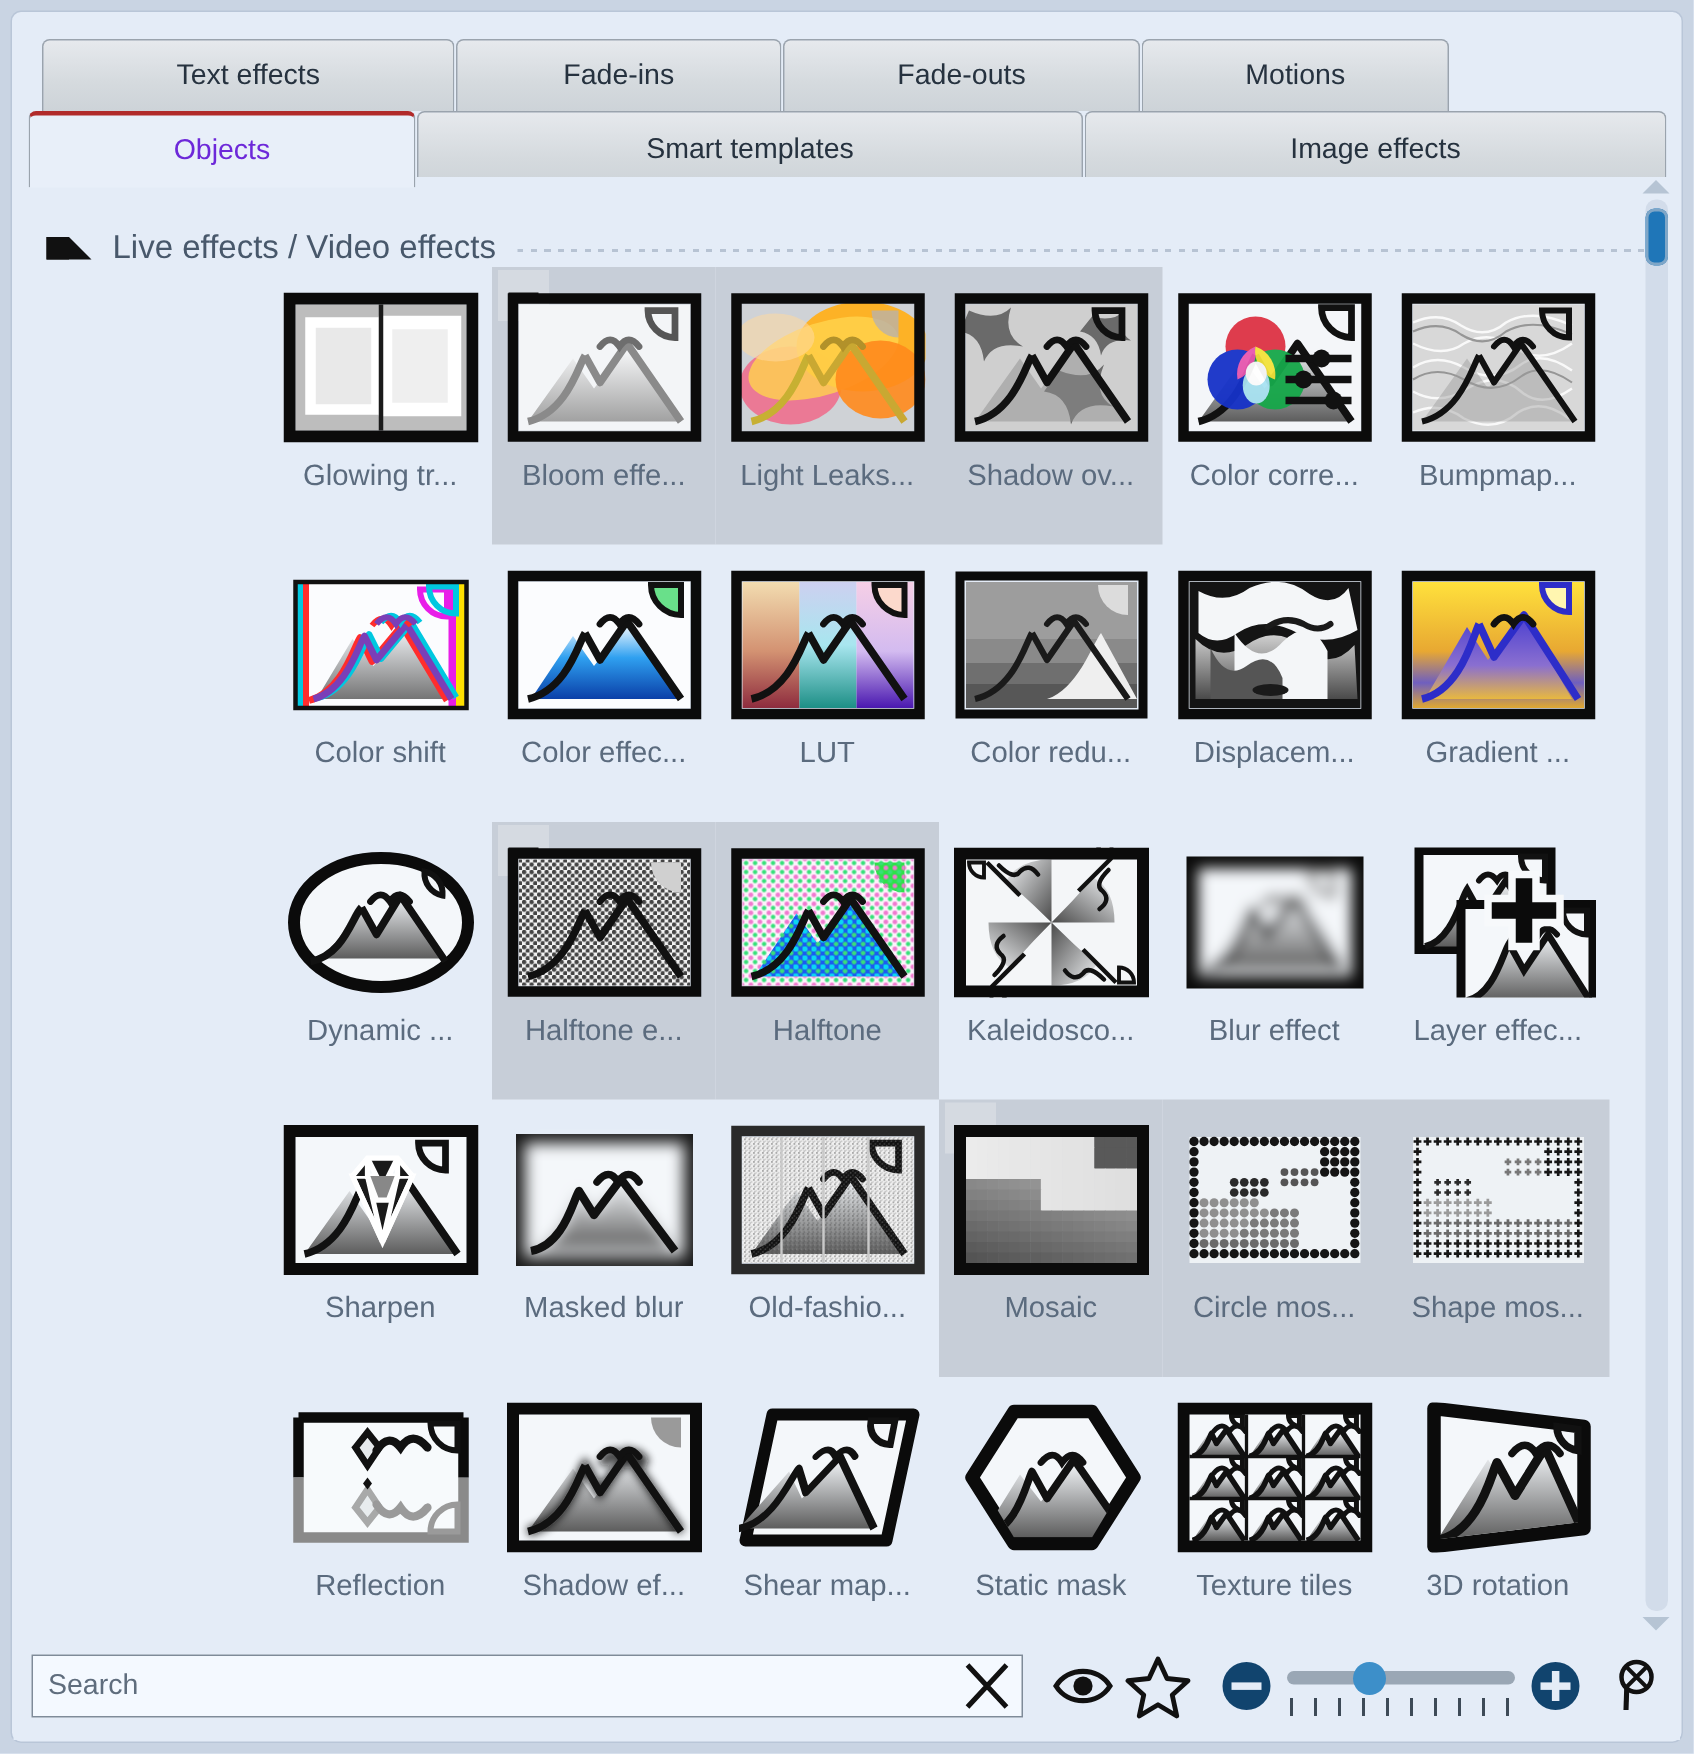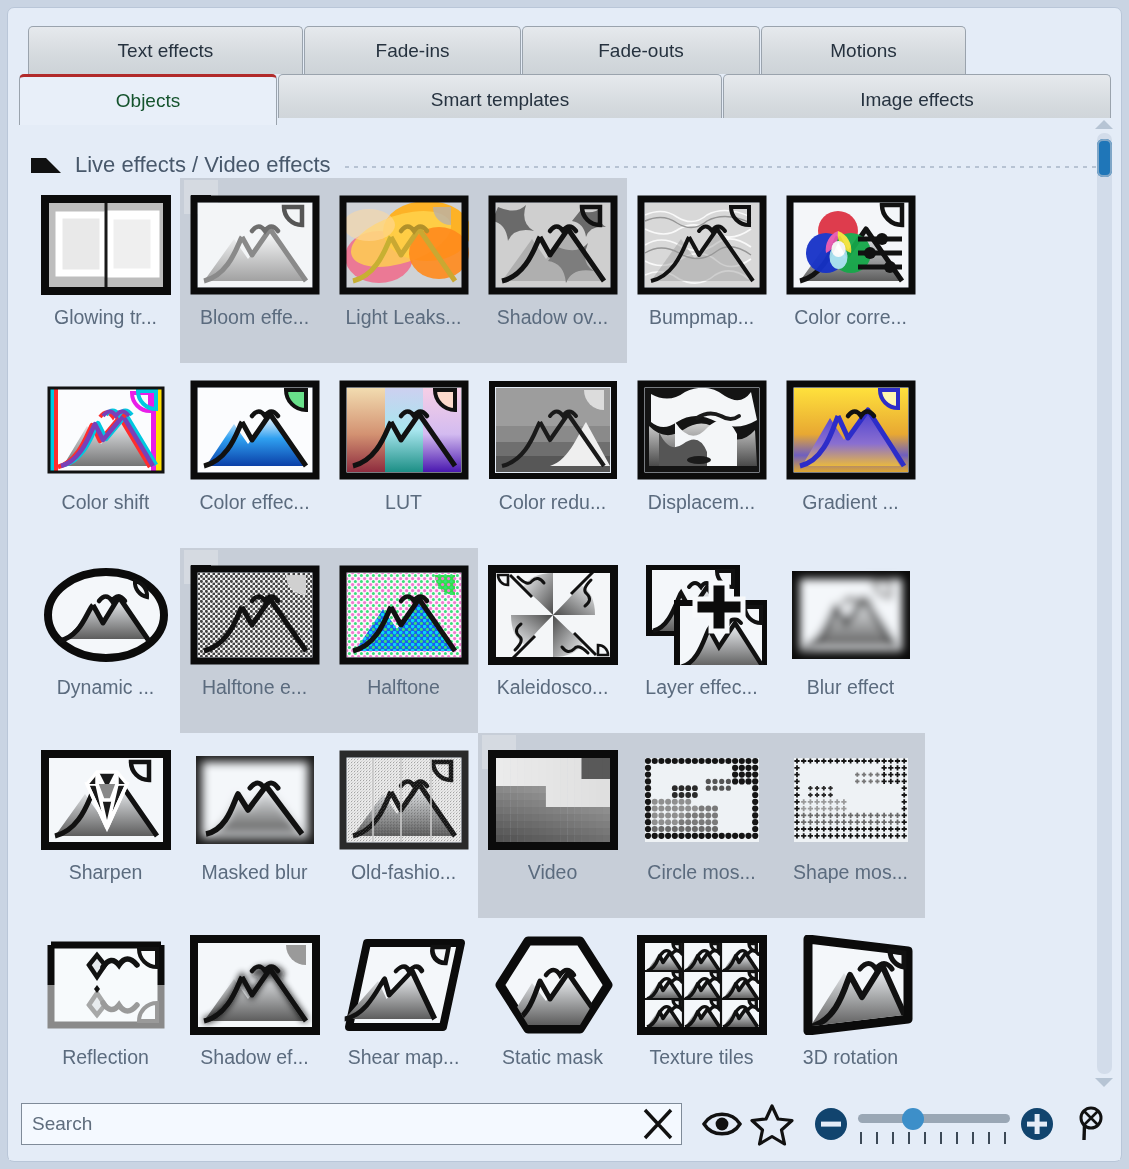--- a/index.html
+++ b/index.html
@@ -32,21 +32,21 @@
     border-radius:5px 5px 0 0;
     cursor:pointer;
     white-space:nowrap;
   }
   .tab.r1 { top:0; height:48px; }
   .tab.r2 { top:0; height:51px; }
   .tab.active {
     background:#e8eff9;
     border-color:#9aa3ad;
     border-top:3px solid #b12a2a;
-    color:#14532d;
+    color:#6d28d9;
     z-index:5;
   }
 
   
   #content {
     position:absolute; left:1px; top:110px; right:1px; bottom:72px;
     background:#e4ecf7;
     overflow:hidden;
   }
 
@@ -68,21 +68,21 @@
   }
   .dots {
     flex:1 1 auto; height:2px;
     background-image:repeating-linear-gradient(to right,#b7c3d3 0 4px,transparent 4px 9px);
     margin-top:4px;
   }
 
   
   #grid {
     position:absolute; left:22px; top:60px; width:1042px;
-    display:flex; flex-wrap:wrap;
+    display:flex; flex-wrap:wrap;justify-content:flex-end;
   }
   .cell {
     width:149px; height:185px;
     display:flex; flex-direction:column; align-items:center;
     padding-top:8px;
     position:relative;
     cursor:pointer;
   }
   .cell.sel { background:#c7ced8; }
   .cell .minus {
@@ -284,47 +284,20 @@
                 <rect x="4" y="4" width="122" height="92" fill="none" stroke="#0b0b0b" stroke-width="7"></rect>
               </svg>
             </div>
           </div>
           <div class="label">Shadow ov...</div>
         </div>
         <div class="cell">
           <div class="thumbwrap">
             <div class="th">
               <svg viewBox="0 0 130 100">
-                <rect x="8" y="8" width="114" height="84" fill="#d8d8d8"></rect>
-                <g stroke="#ffffff" stroke-width="1.6" opacity=".85" fill="none">
-                  <path d="M8 20 q18 -8 32 2 q16 10 30 -2 q18 -10 44 2"></path>
-                  <path d="M8 34 q20 10 34 0 q18 -10 36 4 q16 10 36 -4"></path>
-                  <path d="M8 50 q16 -10 34 0 q20 12 38 -2 q14 -10 34 4"></path>
-                  <path d="M8 66 q18 10 36 -2 q20 -12 36 2 q14 12 34 -2"></path>
-                  <path d="M8 80 q18 -8 34 4 q20 10 36 -4 q16 -10 34 4"></path>
-                </g>
-                <g stroke="#8f8f8f" stroke-width="1.4" opacity=".9" fill="none">
-                  <path d="M8 26 q18 -8 32 2 q16 10 30 -2 q18 -10 44 2"></path>
-                  <path d="M8 58 q16 -10 34 0 q20 12 38 -2 q14 -10 34 4"></path>
-                </g>
-                <path d="M14 86 L44 44 L58 64 L80 36 L116 86 Z" fill="#9c9c9c" opacity=".45"></path>
-                <path d="M14 86 C40 80,48 48,52 42" fill="none" stroke="#111" stroke-width="4"></path>
-                <path d="M52 42 L62 60 L80 34 L116 86" fill="none" stroke="#111" stroke-width="4" stroke-linejoin="round"></path>
-                <path d="M62 36 q7 -9 13 0 q6 -9 13 0" fill="none" stroke="#111" stroke-width="4" stroke-linecap="round"></path>
-                <path d="M94 12 a18 18 0 0 0 18 18 L112 12 Z" fill="none" stroke="#111" stroke-width="4"></path>
-                <rect x="4" y="4" width="122" height="92" fill="none" stroke="#0b0b0b" stroke-width="7"></rect>
-              </svg>
-            </div>
-          </div>
-          <div class="label">Bumpmap...</div>
-        </div>
-        <div class="cell">
-          <div class="thumbwrap">
-            <div class="th">
-              <svg viewBox="0 0 130 100">
                 <defs>
                   <linearGradient id="gg" x1="0" y1="0" x2="0" y2="1">
                     <stop offset="0" stop-color="#f2f5f8"></stop>
                     <stop offset="1" stop-color="#5d5d5d"></stop>
                   </linearGradient>
                 </defs>
                 <rect x="8" y="8" width="114" height="84" fill="#f4f6f9"></rect>
                 <path d="M14 86 L44 44 L58 64 L80 36 L116 86 Z" fill="url(#gg)"></path>
                 <path d="M14 86 C40 80,48 48,52 42" fill="none" stroke="#111" stroke-width="5"></path>
                 <path d="M52 42 L62 60 L80 34 L116 86" fill="none" stroke="#111" stroke-width="5" stroke-linejoin="round"></path>
@@ -349,20 +322,47 @@
                 <rect x="4" y="4" width="122" height="92" fill="none" stroke="#0b0b0b" stroke-width="7"></rect>
               </svg>
             </div>
           </div>
           <div class="label">Color corre...</div>
         </div>
         <div class="cell">
           <div class="thumbwrap">
             <div class="th">
               <svg viewBox="0 0 130 100">
+                <rect x="8" y="8" width="114" height="84" fill="#d8d8d8"></rect>
+                <g stroke="#ffffff" stroke-width="1.6" opacity=".85" fill="none">
+                  <path d="M8 20 q18 -8 32 2 q16 10 30 -2 q18 -10 44 2"></path>
+                  <path d="M8 34 q20 10 34 0 q18 -10 36 4 q16 10 36 -4"></path>
+                  <path d="M8 50 q16 -10 34 0 q20 12 38 -2 q14 -10 34 4"></path>
+                  <path d="M8 66 q18 10 36 -2 q20 -12 36 2 q14 12 34 -2"></path>
+                  <path d="M8 80 q18 -8 34 4 q20 10 36 -4 q16 -10 34 4"></path>
+                </g>
+                <g stroke="#8f8f8f" stroke-width="1.4" opacity=".9" fill="none">
+                  <path d="M8 26 q18 -8 32 2 q16 10 30 -2 q18 -10 44 2"></path>
+                  <path d="M8 58 q16 -10 34 0 q20 12 38 -2 q14 -10 34 4"></path>
+                </g>
+                <path d="M14 86 L44 44 L58 64 L80 36 L116 86 Z" fill="#9c9c9c" opacity=".45"></path>
+                <path d="M14 86 C40 80,48 48,52 42" fill="none" stroke="#111" stroke-width="4"></path>
+                <path d="M52 42 L62 60 L80 34 L116 86" fill="none" stroke="#111" stroke-width="4" stroke-linejoin="round"></path>
+                <path d="M62 36 q7 -9 13 0 q6 -9 13 0" fill="none" stroke="#111" stroke-width="4" stroke-linecap="round"></path>
+                <path d="M94 12 a18 18 0 0 0 18 18 L112 12 Z" fill="none" stroke="#111" stroke-width="4"></path>
+                <rect x="4" y="4" width="122" height="92" fill="none" stroke="#0b0b0b" stroke-width="7"></rect>
+              </svg>
+            </div>
+          </div>
+          <div class="label">Bumpmap...</div>
+        </div>
+        <div class="cell">
+          <div class="thumbwrap">
+            <div class="th">
+              <svg viewBox="0 0 130 100">
                 <defs>
                   <linearGradient id="gg" x1="0" y1="0" x2="0" y2="1">
                     <stop offset="0" stop-color="#f2f5f8"></stop>
                     <stop offset="1" stop-color="#5d5d5d"></stop>
                   </linearGradient>
                 </defs>
                 <rect x="8" y="8" width="114" height="84" fill="#fbfcfe"></rect>
                 <rect x="8" y="8" width="6" height="84" fill="#00c8e0"></rect>
                 <rect x="13" y="8" width="4" height="84" fill="#ff2d2d"></rect>
                 <rect x="110" y="8" width="6" height="84" fill="#e81ee8"></rect>
@@ -632,67 +632,67 @@
         <div class="cell">
           <div class="thumbwrap">
             <div class="th">
               <svg viewBox="0 0 130 100">
                 <defs>
                   <linearGradient id="gg" x1="0" y1="0" x2="0" y2="1">
                     <stop offset="0" stop-color="#f2f5f8"></stop>
                     <stop offset="1" stop-color="#5d5d5d"></stop>
                   </linearGradient>
                 </defs>
-                <g transform="translate(-6,-8)">
-                  <rect x="18" y="10" width="88" height="66" fill="#f4f7fa" stroke="#0b0b0b" stroke-width="6"></rect>
-                  <path d="M22 74 C40 70,46 42,50 36 L60 54 L76 30 L104 74 Z" fill="url(#gg)"></path>
-                  <path d="M22 74 C40 70,46 42,50 36 L60 54 L76 30 L104 74" fill="none" stroke="#111" stroke-width="4.5"></path>
-                  <path d="M58 30 q6 -8 12 0 q5 -8 12 0" fill="none" stroke="#111" stroke-width="4" stroke-linecap="round"></path>
-                  <path d="M86 14 a16 16 0 0 0 16 16 L102 14 Z" fill="none" stroke="#111" stroke-width="4"></path>
-                </g>
-                <g transform="translate(22,28)">
-                  <rect x="18" y="10" width="88" height="66" fill="#f4f7fa" stroke="#0b0b0b" stroke-width="6"></rect>
-                  <path d="M22 74 C40 70,46 42,50 36 L60 54 L76 30 L104 74 Z" fill="url(#gg)"></path>
-                  <path d="M22 74 C40 70,46 42,50 36 L60 54 L76 30 L104 74" fill="none" stroke="#111" stroke-width="4.5"></path>
-                  <path d="M58 30 q6 -8 12 0 q5 -8 12 0" fill="none" stroke="#111" stroke-width="4" stroke-linecap="round"></path>
-                  <path d="M86 14 a16 16 0 0 0 16 16 L102 14 Z" fill="none" stroke="#111" stroke-width="4"></path>
-                </g>
-                <path d="M58 34 h16 v-16 h16 v16 h16 v16 h-16 v16 h-16 v-16 h-16 Z" fill="#0b0b0b" stroke="#f7f9fb" stroke-width="5"></path>
-              </svg>
-            </div>
-          </div>
-          <div class="label">Layer effec...</div>
-        </div>
-        <div class="cell">
-          <div class="thumbwrap">
-            <div class="th">
-              <svg viewBox="0 0 130 100">
-                <defs>
-                  <linearGradient id="gg" x1="0" y1="0" x2="0" y2="1">
-                    <stop offset="0" stop-color="#f2f5f8"></stop>
-                    <stop offset="1" stop-color="#5d5d5d"></stop>
-                  </linearGradient>
-                </defs>
                 <defs>
                   <filter id="bb" x="-30%" y="-30%" width="160%" height="160%">
                     <feGaussianBlur stdDeviation="4.5"></feGaussianBlur>
                   </filter>
                 </defs>
                 <rect x="6" y="6" width="118" height="88" fill="#0b0b0b"></rect>
                 <g filter="url(#bb)">
                   <rect x="14" y="14" width="102" height="72" fill="#f4f7fa"></rect>
                   <path d="M18 82 C38 78,46 48,50 42 L60 58 L78 34 L110 82 Z" fill="url(#gg)"></path>
                   <path d="M18 82 C38 78,46 48,50 42 L60 58 L78 34 L110 82" fill="none" stroke="#111" stroke-width="5"></path>
                   <path d="M58 38 q7 -9 13 0 q6 -9 13 0" fill="none" stroke="#777" stroke-width="5" stroke-linecap="round"></path>
                   <path d="M88 16 a16 16 0 0 0 16 16 L104 16 Z" fill="none" stroke="#999" stroke-width="5"></path>
                 </g>
               </svg>
             </div>
           </div>
           <div class="label">Blur effect</div>
+        </div>
+        <div class="cell">
+          <div class="thumbwrap">
+            <div class="th">
+              <svg viewBox="0 0 130 100">
+                <defs>
+                  <linearGradient id="gg" x1="0" y1="0" x2="0" y2="1">
+                    <stop offset="0" stop-color="#f2f5f8"></stop>
+                    <stop offset="1" stop-color="#5d5d5d"></stop>
+                  </linearGradient>
+                </defs>
+                <g transform="translate(-6,-8)">
+                  <rect x="18" y="10" width="88" height="66" fill="#f4f7fa" stroke="#0b0b0b" stroke-width="6"></rect>
+                  <path d="M22 74 C40 70,46 42,50 36 L60 54 L76 30 L104 74 Z" fill="url(#gg)"></path>
+                  <path d="M22 74 C40 70,46 42,50 36 L60 54 L76 30 L104 74" fill="none" stroke="#111" stroke-width="4.5"></path>
+                  <path d="M58 30 q6 -8 12 0 q5 -8 12 0" fill="none" stroke="#111" stroke-width="4" stroke-linecap="round"></path>
+                  <path d="M86 14 a16 16 0 0 0 16 16 L102 14 Z" fill="none" stroke="#111" stroke-width="4"></path>
+                </g>
+                <g transform="translate(22,28)">
+                  <rect x="18" y="10" width="88" height="66" fill="#f4f7fa" stroke="#0b0b0b" stroke-width="6"></rect>
+                  <path d="M22 74 C40 70,46 42,50 36 L60 54 L76 30 L104 74 Z" fill="url(#gg)"></path>
+                  <path d="M22 74 C40 70,46 42,50 36 L60 54 L76 30 L104 74" fill="none" stroke="#111" stroke-width="4.5"></path>
+                  <path d="M58 30 q6 -8 12 0 q5 -8 12 0" fill="none" stroke="#111" stroke-width="4" stroke-linecap="round"></path>
+                  <path d="M86 14 a16 16 0 0 0 16 16 L102 14 Z" fill="none" stroke="#111" stroke-width="4"></path>
+                </g>
+                <path d="M58 34 h16 v-16 h16 v16 h16 v16 h-16 v16 h-16 v-16 h-16 Z" fill="#0b0b0b" stroke="#f7f9fb" stroke-width="5"></path>
+              </svg>
+            </div>
+          </div>
+          <div class="label">Layer effec...</div>
         </div>
         <div class="cell">
           <div class="thumbwrap">
             <div class="th">
               <svg viewBox="0 0 130 100">
                 <defs>
                   <linearGradient id="gg" x1="0" y1="0" x2="0" y2="1">
                     <stop offset="0" stop-color="#f2f5f8"></stop>
                     <stop offset="1" stop-color="#5d5d5d"></stop>
                   </linearGradient>
@@ -973,21 +973,21 @@
                 <rect x="79.3" y="85.0" width="7.5" height="7.4" fill="rgb(103,103,103)"></rect>
                 <rect x="86.4" y="85.0" width="7.5" height="7.4" fill="rgb(105,105,105)"></rect>
                 <rect x="93.5" y="85.0" width="7.5" height="7.4" fill="rgb(107,107,107)"></rect>
                 <rect x="100.6" y="85.0" width="7.5" height="7.4" fill="rgb(109,109,109)"></rect>
                 <rect x="107.8" y="85.0" width="7.5" height="7.4" fill="rgb(111,111,111)"></rect>
                 <rect x="114.9" y="85.0" width="7.5" height="7.4" fill="rgb(113,113,113)"></rect>
                 <rect x="4" y="4" width="122" height="92" fill="none" stroke="#0b0b0b" stroke-width="8"></rect>
               </svg>
             </div>
           </div>
-          <div class="label">Video</div>
+          <div class="label">Mosaic</div>
         </div>
         <div class="cell sel">
           <div class="thumbwrap">
             <div class="th">
               <svg viewBox="0 0 130 100">
                 <rect x="8" y="8" width="114" height="84" fill="#eef2f5"></rect>
                 <circle cx="11.0" cy="11.0" r="3.1" fill="#151515"></circle>
                 <circle cx="17.7" cy="11.0" r="3.1" fill="#151515"></circle>
                 <circle cx="24.4" cy="11.0" r="3.1" fill="#151515"></circle>
                 <circle cx="31.1" cy="11.0" r="3.1" fill="#151515"></circle>

